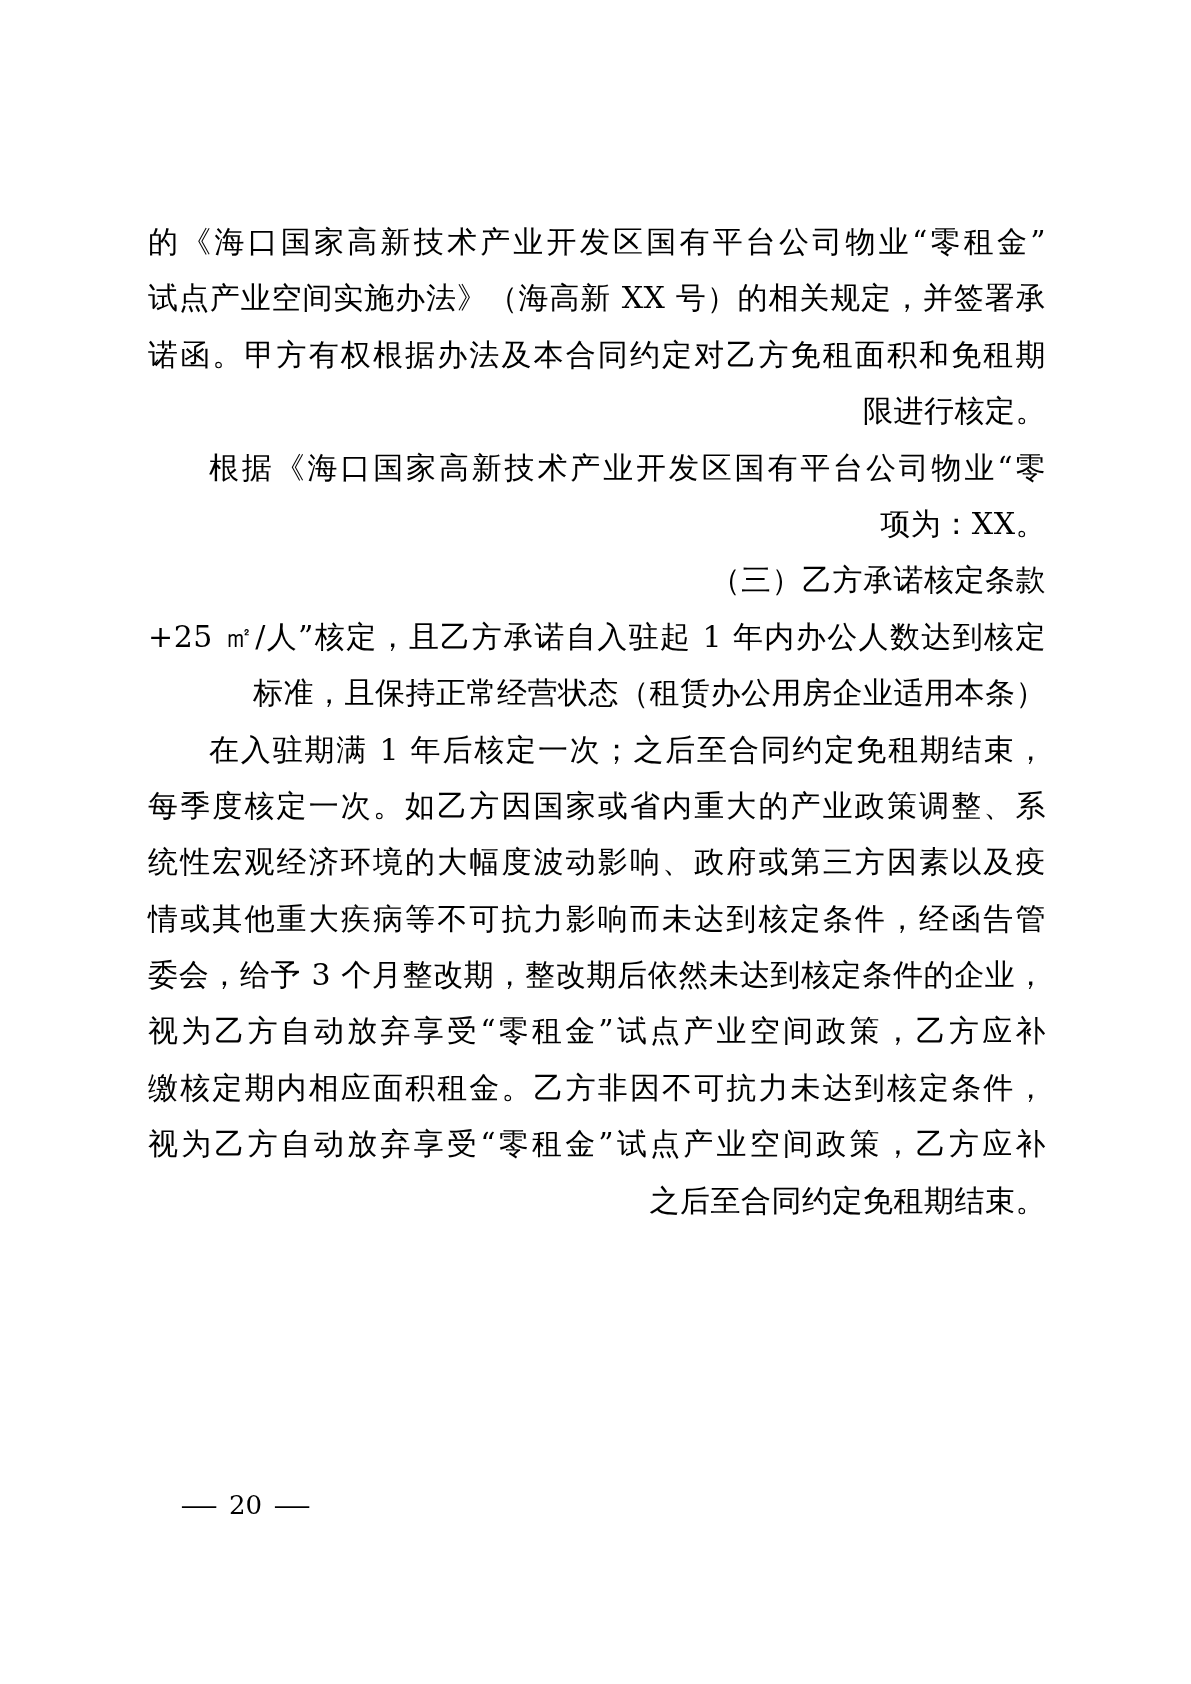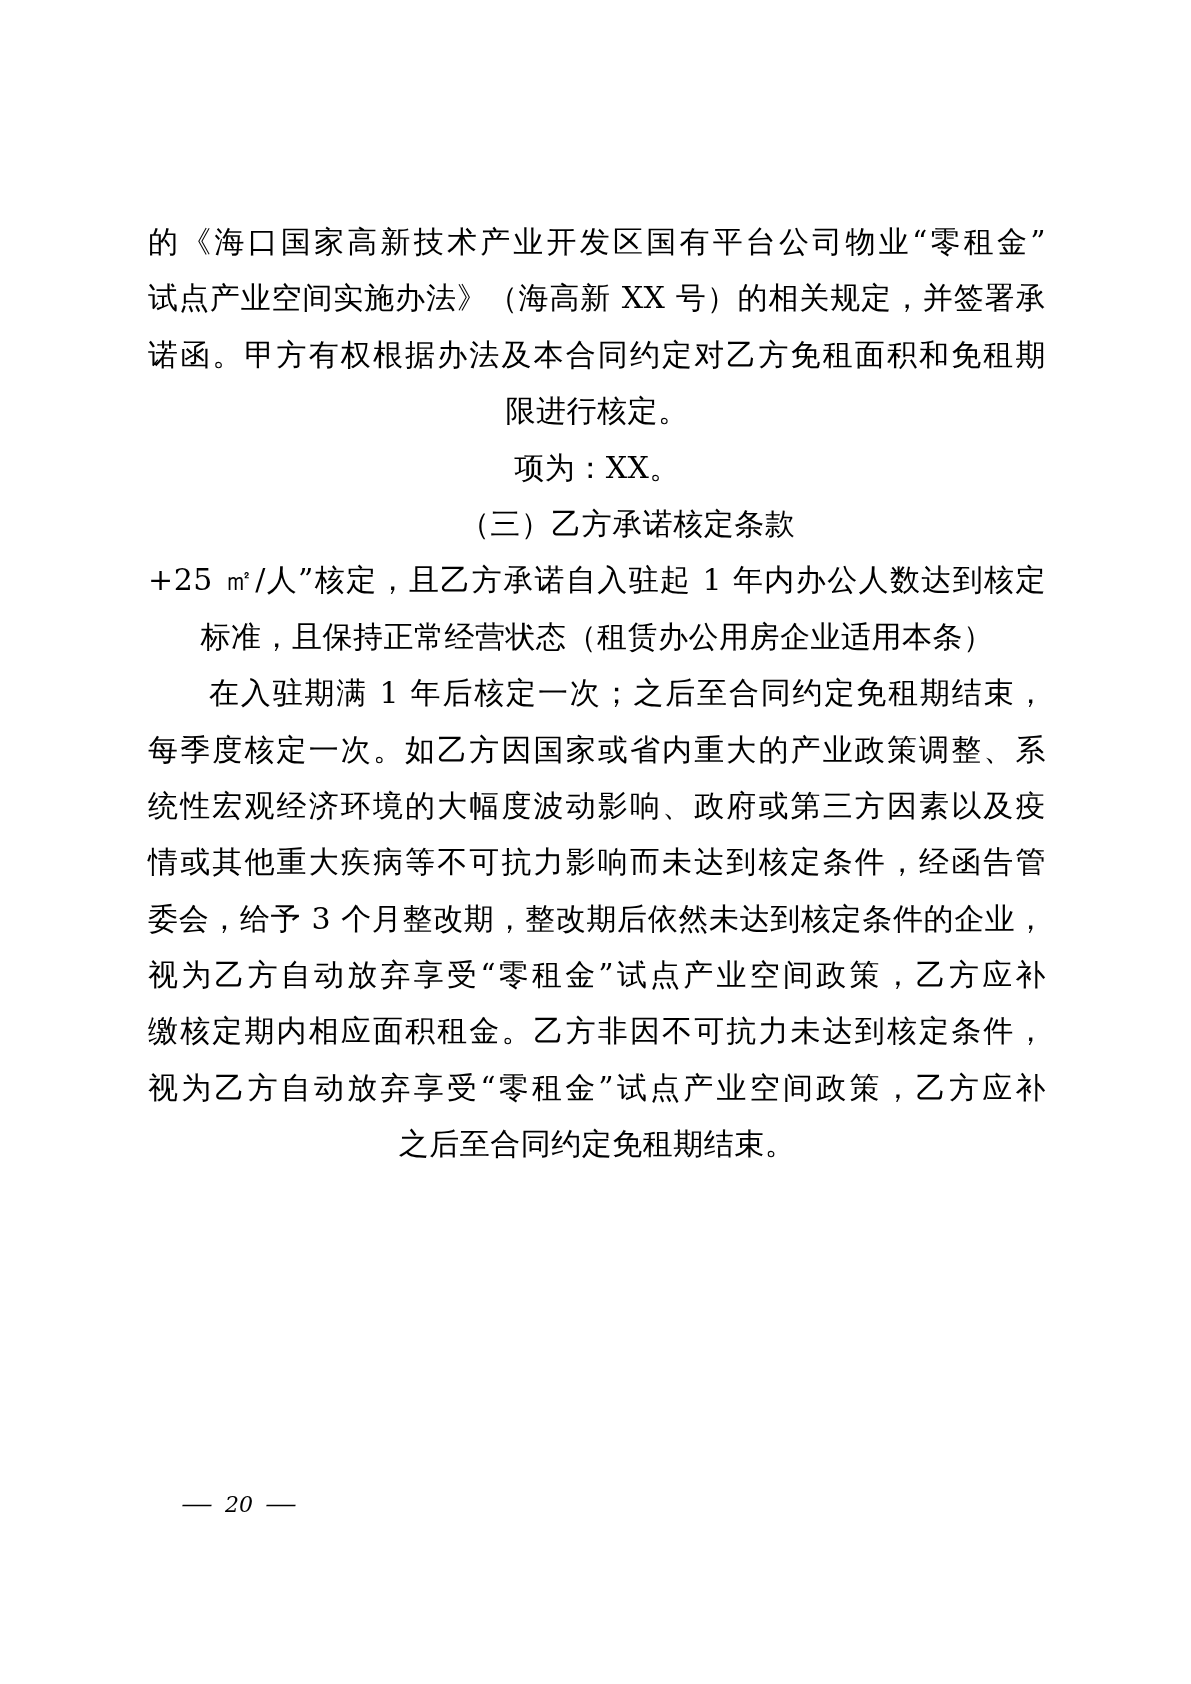--- a/index.html
+++ b/index.html
@@ -22,40 +22,39 @@
     left: 148px;
     top: 214px;
     width: 898px;
   }
   .line {
     height: 56.4px;
     line-height: 56.4px;
     font-size: 30px;
     letter-spacing: 0.5px;
     white-space: nowrap;
-    text-align: center;
+    text-align: right;
   }
   .line.j {
     white-space: normal;
     text-align: justify;
     text-align-last: justify;
     text-justify: inter-character;
   }
   .line.ind {
     text-indent: 61px;
   }
   .footer {
     position: absolute;
     left: 186px;
     top: 1482px;
-    font-size: 22px;
+    font-size: 26px;
     line-height: 46px;
     letter-spacing: 0;
     color: #000000;
-    font-style: italic;
   }
   .footer .dash {
     display: inline-block;
     transform: scaleX(1.45);
     transform-origin: center;
   }
   .footer .num {
     display: inline-block;
     margin: 0 17px;
   }
@@ -63,20 +62,21 @@
 </head>
 <body>
 
 <div class="page">
 
   <div class="body-text">
     <div class="line j">的《海口国家高新技术产业开发区国有平台公司物业“零租金”</div>
     <div class="line j">试点产业空间实施办法》（海高新 XX 号）的相关规定，并签署承</div>
     <div class="line j">诺函。甲方有权根据办法及本合同约定对乙方免租面积和免租期</div>
     <div class="line">限进行核定。</div>
+    <div class="line j ind">根据《海口国家高新技术产业开发区国有平台公司物业“零</div>
     <div class="line">项为：XX。</div>
     <div class="line ind">（三）乙方承诺核定条款</div>
     <div class="line j">+25 ㎡/人”核定，且乙方承诺自入驻起 1 年内办公人数达到核定</div>
     <div class="line">标准，且保持正常经营状态（租赁办公用房企业适用本条）</div>
     <div class="line j ind">在入驻期满 1 年后核定一次；之后至合同约定免租期结束，</div>
     <div class="line j">每季度核定一次。如乙方因国家或省内重大的产业政策调整、系</div>
     <div class="line j">统性宏观经济环境的大幅度波动影响、政府或第三方因素以及疫</div>
     <div class="line j">情或其他重大疾病等不可抗力影响而未达到核定条件，经函告管</div>
     <div class="line j">委会，给予 3 个月整改期，整改期后依然未达到核定条件的企业，</div>
     <div class="line j">视为乙方自动放弃享受“零租金”试点产业空间政策，乙方应补</div>

